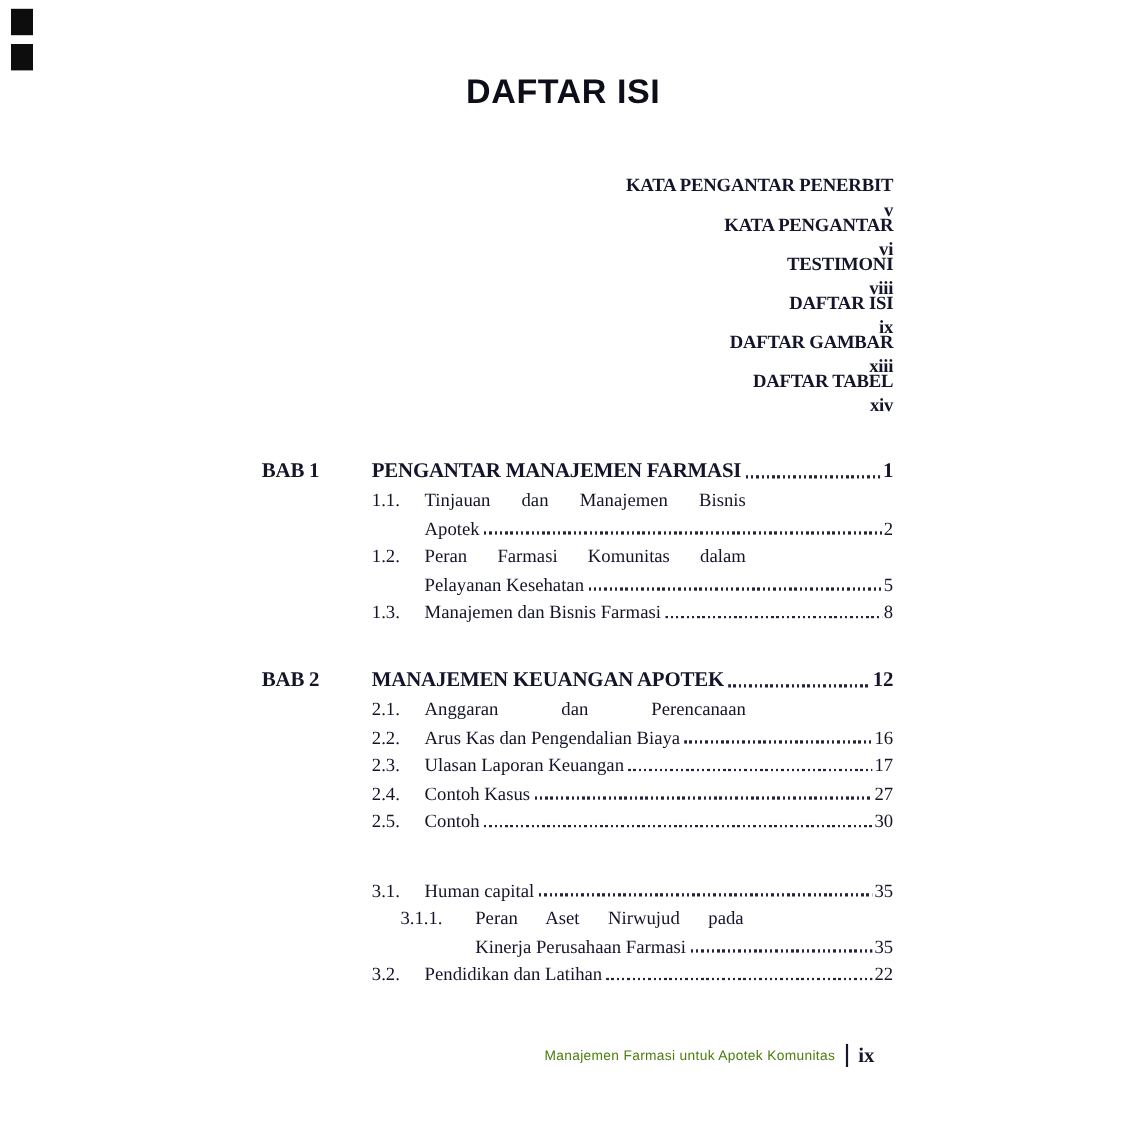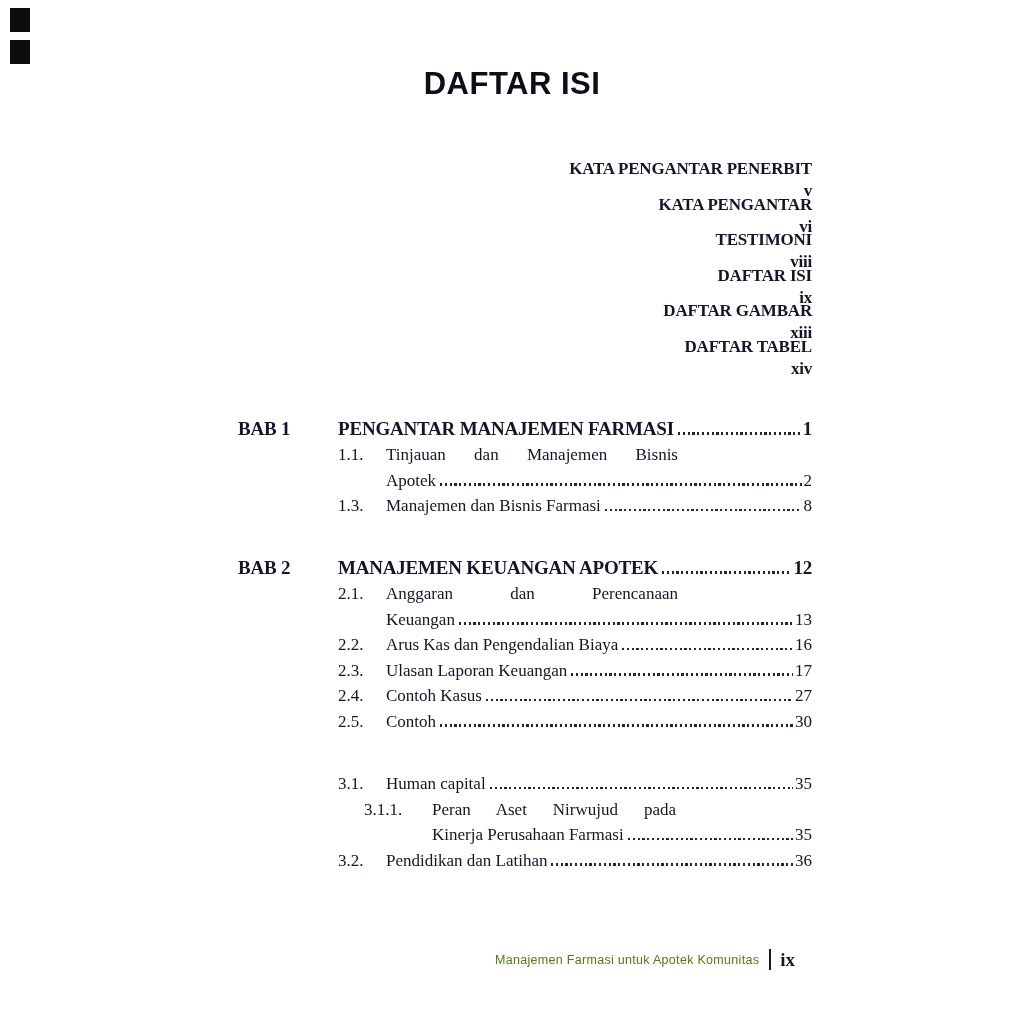--- a/index.html
+++ b/index.html
@@ -126,20 +126,32 @@
               </div>
               <div class="entry-line">
                 <span class="num-spacer"></span>
                 <span class="etext">Apotek</span>
                 <span class="leader"></span>
                 <span class="pagenum">2</span>
               </div>
             </div>
             <div class="entry">
               <div class="entry-line">
+                <span class="num">1.2.</span>
+                <span class="just">Peran Farmasi Komunitas dalam</span>
+              </div>
+              <div class="entry-line">
+                <span class="num-spacer"></span>
+                <span class="etext">Pelayanan Kesehatan</span>
+                <span class="leader"></span>
+                <span class="pagenum">5</span>
+              </div>
+            </div>
+            <div class="entry">
+              <div class="entry-line">
                 <span class="num">1.3.</span>
                 <span class="etext">Manajemen dan Bisnis Farmasi</span>
                 <span class="leader"></span>
                 <span class="pagenum">8</span>
               </div>
             </div>
           </div>
         </div>
         <div class="chapter">
           <div class="heading-row">
@@ -147,26 +159,20 @@
             <span class="ch-title">MANAJEMEN KEUANGAN APOTEK</span>
             <span class="leader bold"></span>
             <span class="pagenum">12</span>
           </div>
           <div class="entries">
             <div class="entry">
               <div class="entry-line">
                 <span class="num">2.1.</span>
                 <span class="just">Anggaran dan Perencanaan</span>
               </div>
-              <div class="entry-line">
-                <span class="num-spacer"></span>
-                <span class="etext">Keuangan</span>
-                <span class="leader"></span>
-                <span class="pagenum">13</span>
-              </div>
             </div>
             <div class="entry">
               <div class="entry-line">
                 <span class="num">2.2.</span>
                 <span class="etext">Arus Kas dan Pengendalian Biaya</span>
                 <span class="leader"></span>
                 <span class="pagenum">16</span>
               </div>
             </div>
             <div class="entry">
@@ -215,21 +221,21 @@
                 <span class="etext">Kinerja Perusahaan Farmasi</span>
                 <span class="leader"></span>
                 <span class="pagenum">35</span>
               </div>
             </div>
             <div class="entry">
               <div class="entry-line">
                 <span class="num">3.2.</span>
                 <span class="etext">Pendidikan dan Latihan</span>
                 <span class="leader"></span>
-                <span class="pagenum">36</span>
+                <span class="pagenum">22</span>
               </div>
             </div>
           </div>
         </div>
       </div>
   </div>
 
   <div class="footer">
     <span class="footer-title">Manajemen Farmasi untuk Apotek Komunitas</span>
     <span class="vbar"></span>

